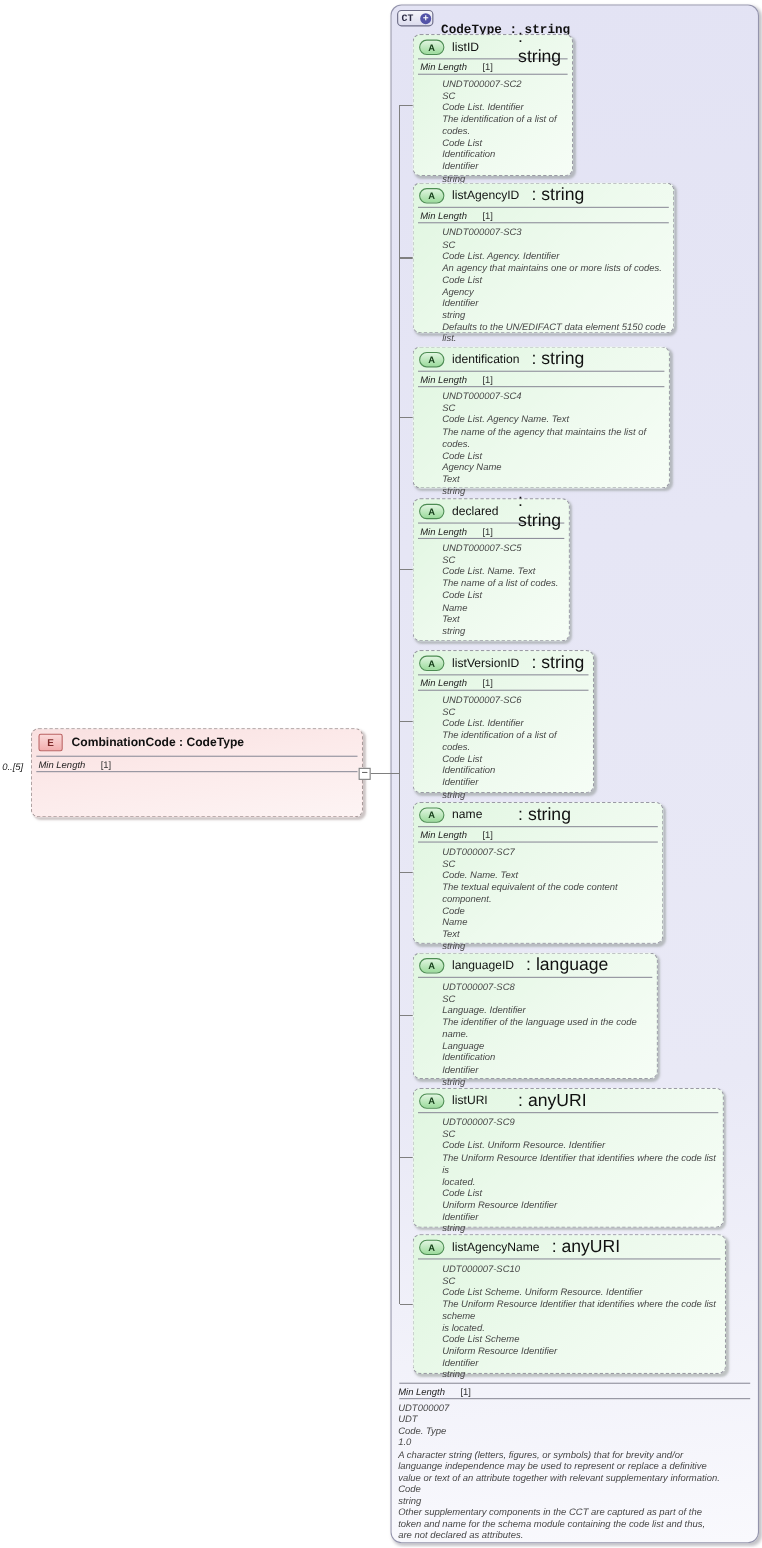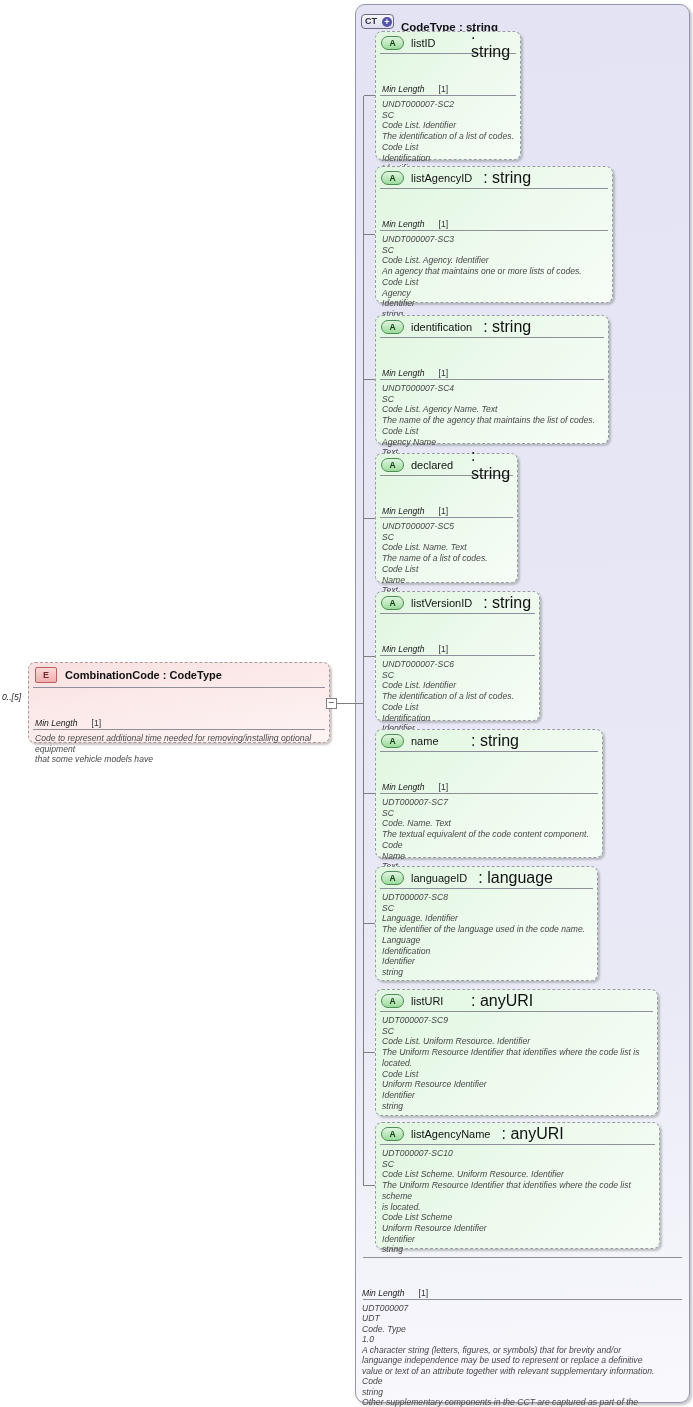--- a/index.html
+++ b/index.html
@@ -4,36 +4,36 @@
 <style>
   html,body{margin:0;padding:0;background:#ffffff;}
   .canvas{position:relative;width:693px;height:1407px;background:#ffffff;overflow:hidden;
           font-family:"Liberation Sans",sans-serif;}
 
   
   .ct-box{position:absolute;left:355px;top:4px;width:333px;height:1397px;
           border:1px solid #9494ac;border-radius:10px;
           background:linear-gradient(175deg,#e3e3f4 0%,#e9e9f6 70%,#f9f9fd 100%);
           box-shadow:2px 2px 3px rgba(120,120,130,.45);z-index:0;}
-  .ct-header{position:absolute;left:5px;top:4px;display:flex;align-items:center;gap:7px;}
+  .ct-header{position:absolute;left:5px;top:4px;display:flex;align-items:flex-start;gap:7px;font-family:Liberation Mono, monospace;}
   .ct-icon{position:relative;width:33px;height:15px;border:1px solid #6a6a84;border-radius:4px;
            background:linear-gradient(#f6f6fb,#dcdcee);display:flex;align-items:center;
            padding-left:3px;box-sizing:border-box;}
   .ct-icon .ct-txt{font-size:9px;font-weight:bold;color:#2c2c44;letter-spacing:0;}
   .ct-icon .plus-circle{position:absolute;right:1px;top:2px;width:10px;height:10px;border-radius:50%;
            background:#5353a8;color:#ffffff;font-size:9px;line-height:10px;text-align:center;font-weight:bold;}
   .ct-title{font-size:11.5px;font-weight:bold;color:#111;margin-top:12px;}
 
   
   .rl{border-top:1px solid #8f8f9c;height:0;margin:0 4px;}
-  .facet{display:flex;align-items:center;padding:2px 6px 1px 6px;font-size:8.6px;color:#1c1c1c;margin-top:28px;}
+  .facet{display:flex;align-items:center;padding:2px 6px 1px 6px;font-size:8.6px;color:#1c1c1c;}
   .facet .fnm{font-style:italic;}
   .facet .fvl{margin-left:14px;font-style:normal;color:#333;}
   .docs{font-style:italic;font-size:8.6px;line-height:10.7px;color:#474747;
-        padding:3px 6px 0 6px;white-space:pre-line;}
+        padding:3px 6px 0 6px;white-space:pre-line;margin-left:20px;}
 
   
   #attrs{position:absolute;left:0;top:0;width:693px;height:1407px;z-index:2;pointer-events:none;}
   .attr-box{position:absolute;left:375px;border:1px dashed #9a9aa4;border-radius:7px;
             background:linear-gradient(135deg,#e0f6e0 0%,#eefaee 55%,#f6fdf6 100%);
             box-shadow:2px 2px 2px rgba(110,120,110,.4);box-sizing:border-box;pointer-events:auto;}
   .ahd{display:flex;align-items:center;height:21px;padding:0 5px;gap:7px;}
   .a-icon{width:21px;height:12px;flex:0 0 21px;border:1px solid #4d8c53;border-radius:7px;
           background:linear-gradient(#e0f5e0,#9cdb9c);display:flex;align-items:center;justify-content:center;
           font-size:8.5px;font-weight:bold;color:#143c18;}
@@ -301,19 +301,16 @@
     <div class="el-hd">
       <span class="e-icon">E</span>
       <span class="el-title">CombinationCode : CodeType</span>
     </div>
     <div class="rl"></div>
     <div class="facet">
       <span class="fnm">Min Length</span>
       <span class="fvl">[1]</span>
     </div>
     <div class="rl"></div>
-    <div class="docs">Code to represent additional time needed for removing/installing optional
-equipment
-that some vehicle models have</div>
   </div>
   <div class="collapse-box">−</div>
 
 </div>
 
 </body></html>

